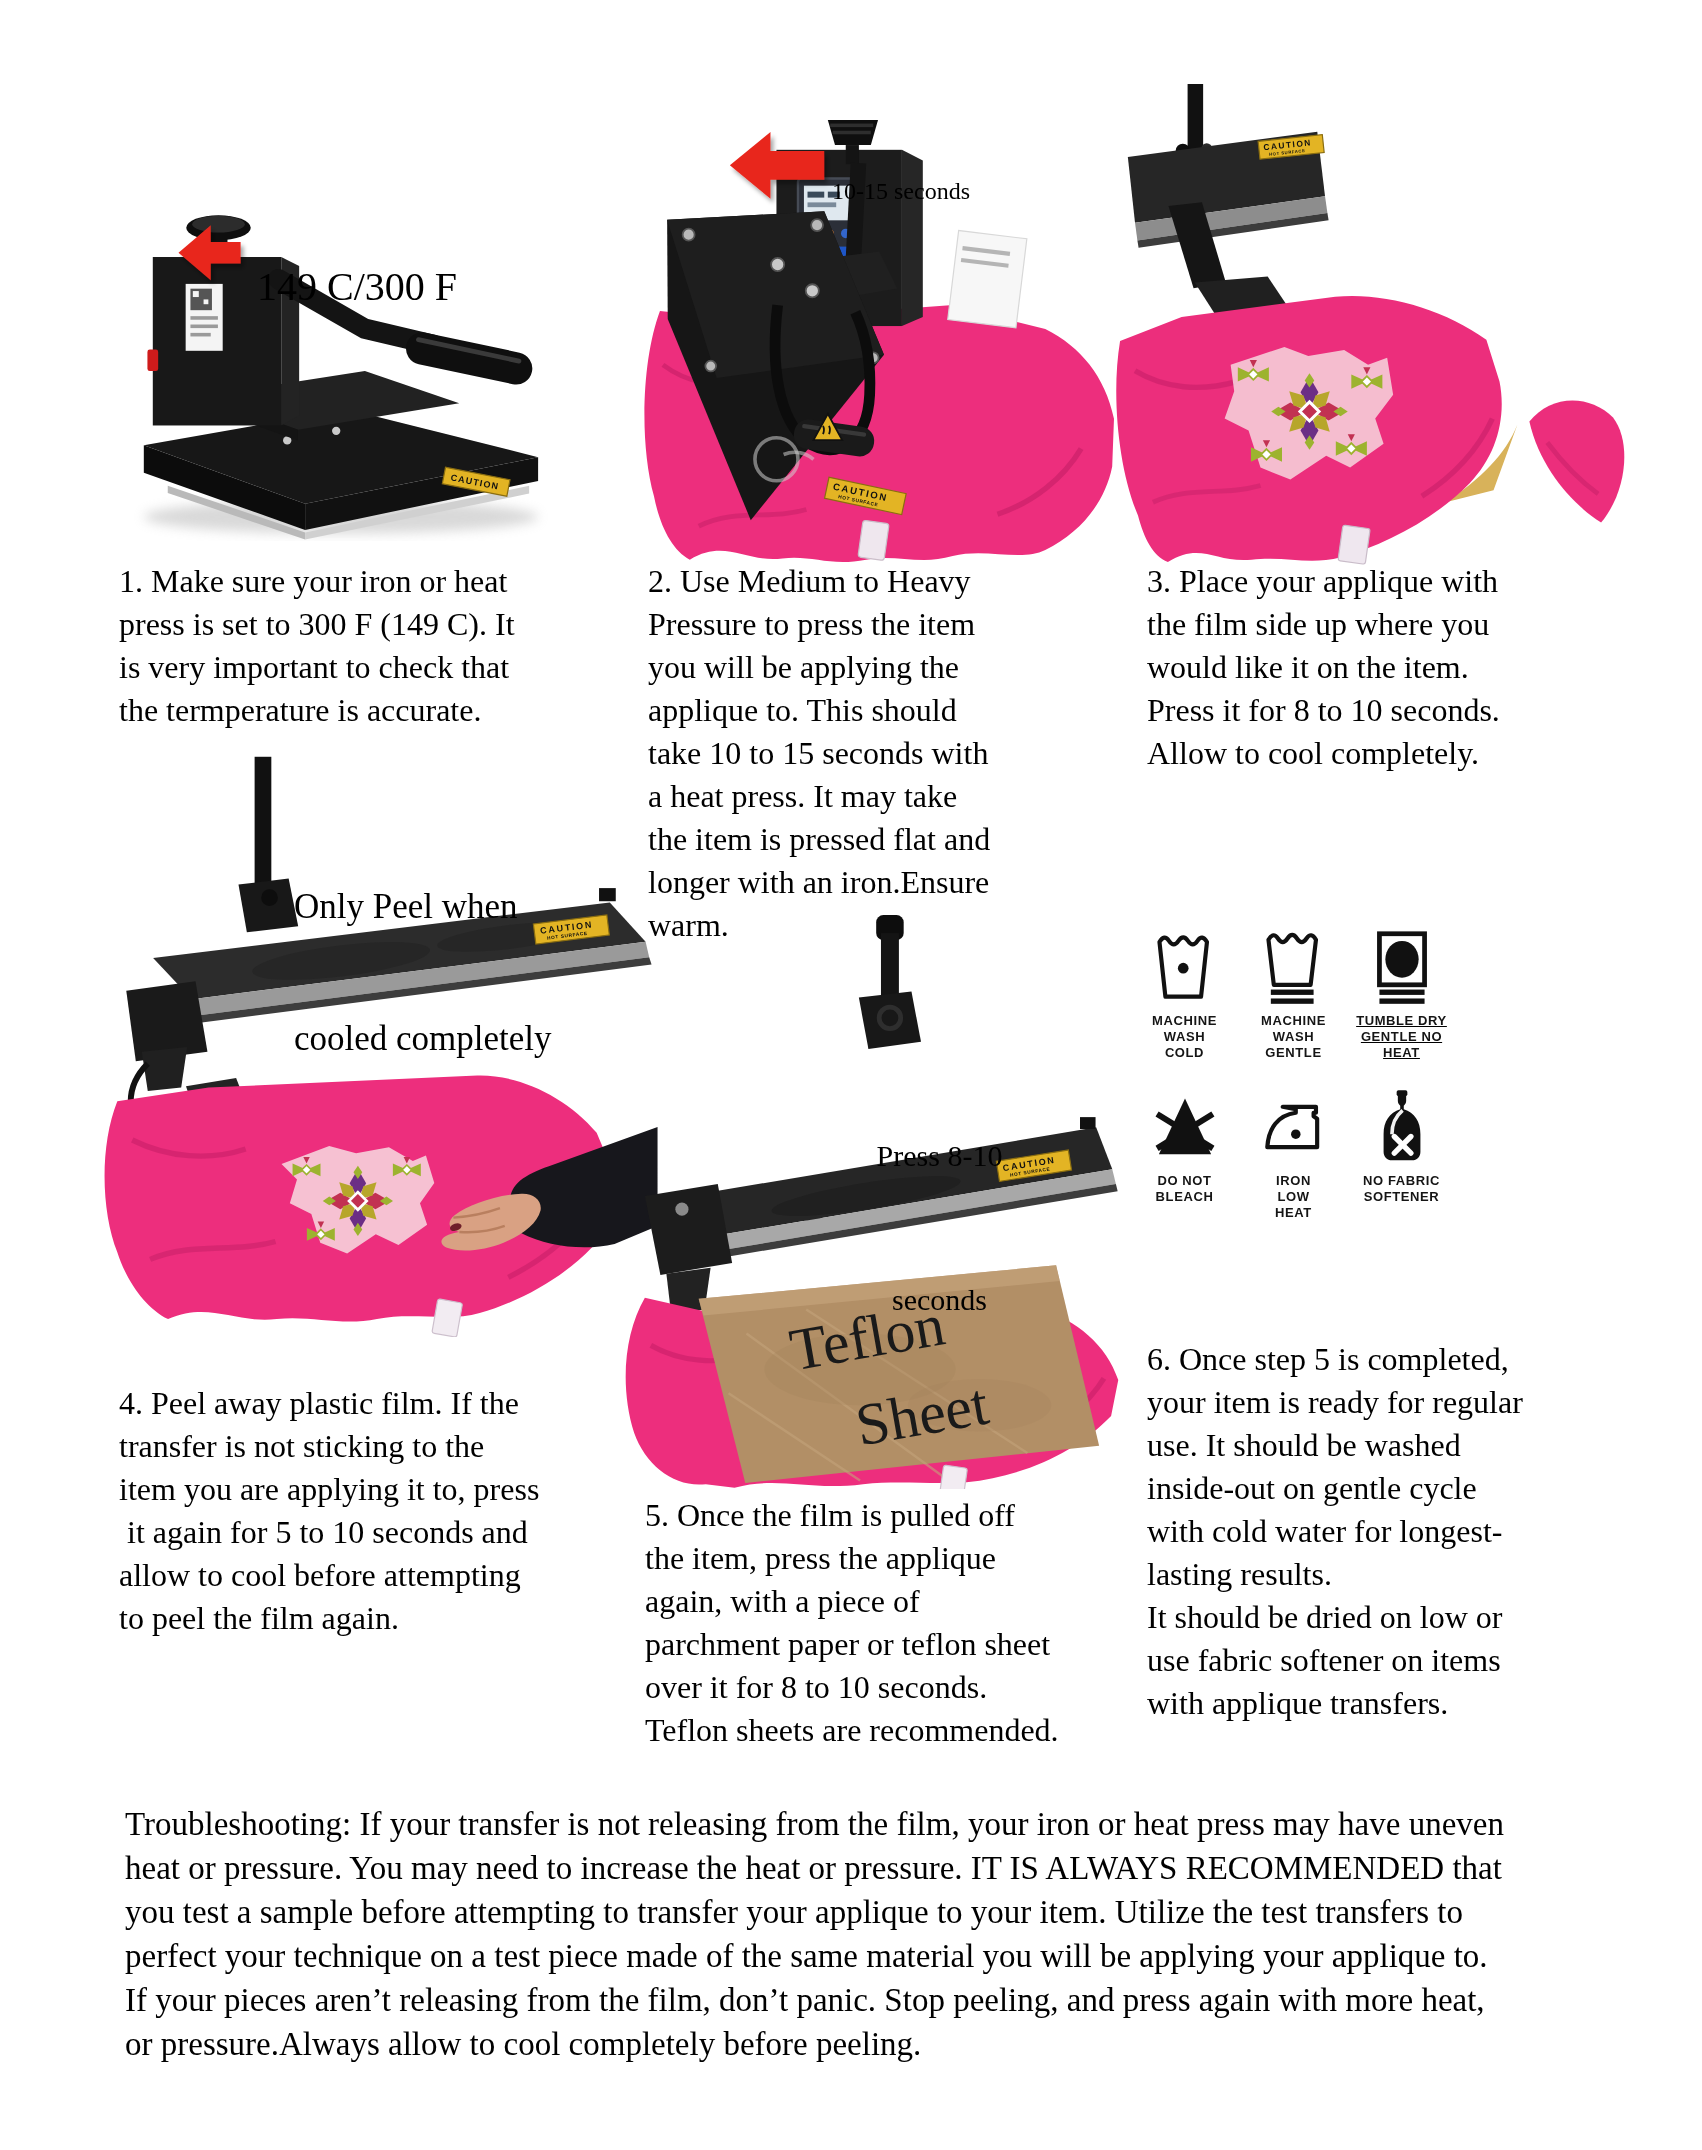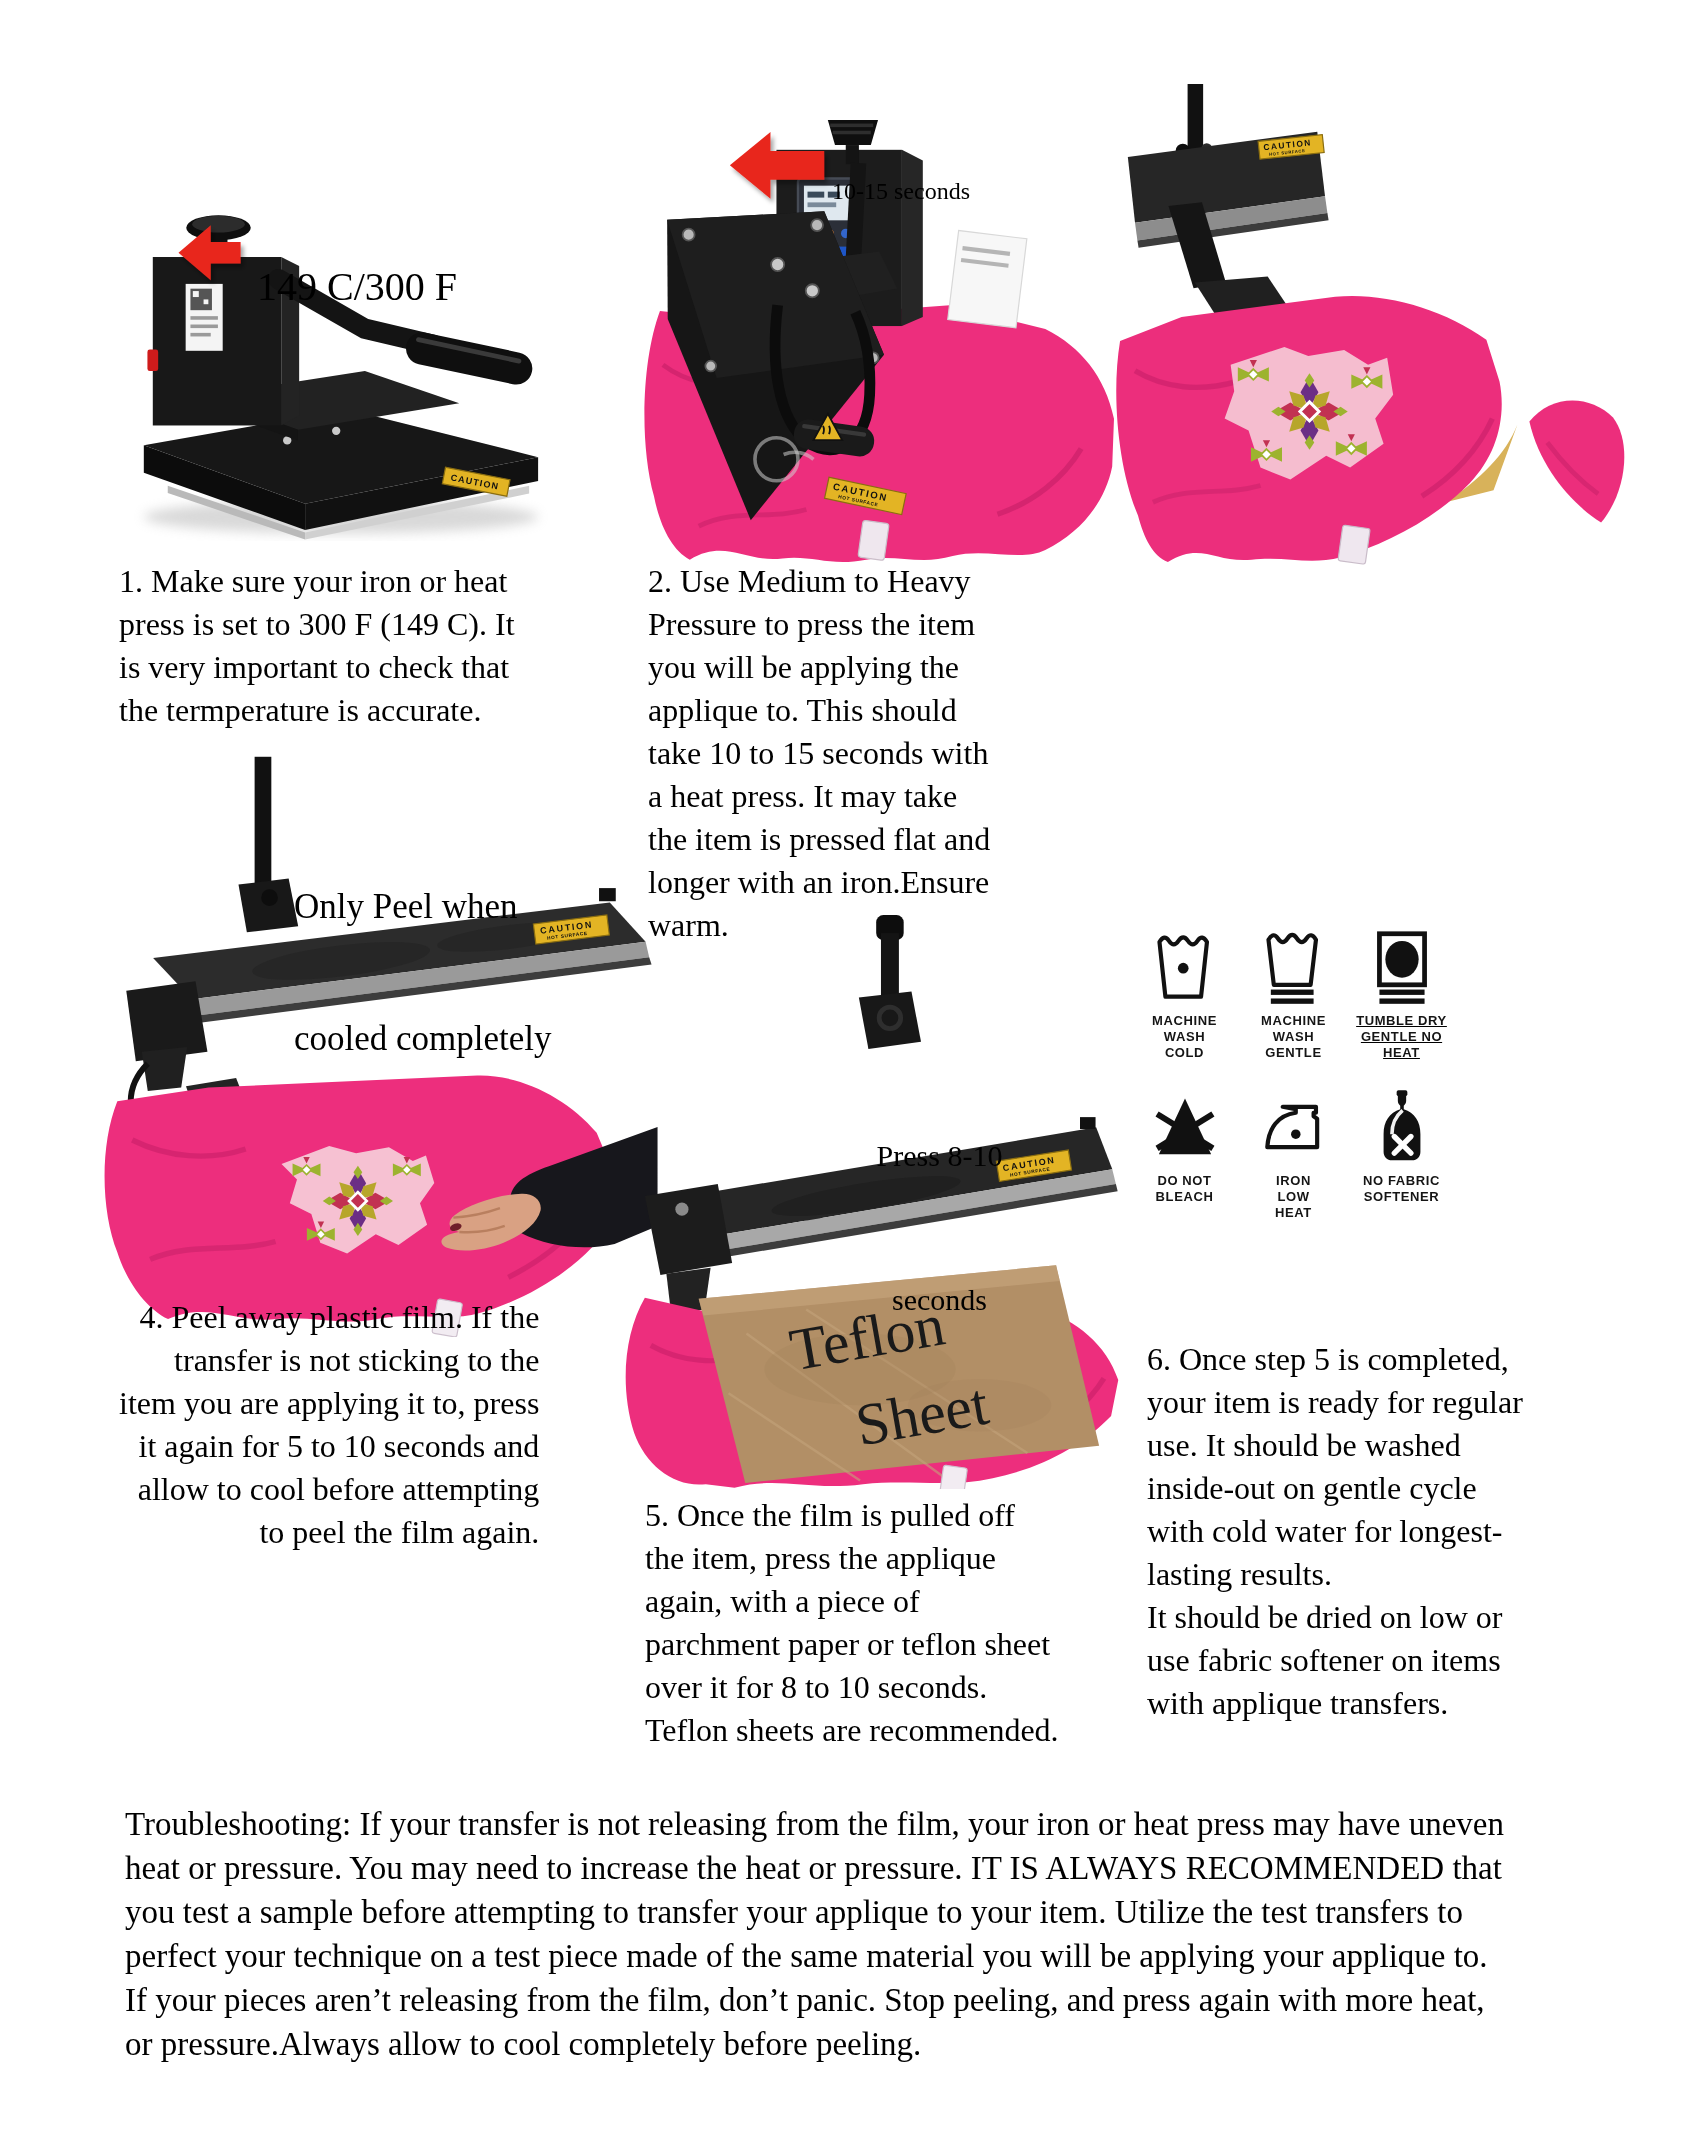--- a/index.html
+++ b/index.html
@@ -9,21 +9,21 @@
   .step-text{position:absolute;font-size:32px;line-height:43px;color:#000;}
   .tline{white-space:pre;height:43px;}
   .annot{position:absolute;color:#000;white-space:pre;margin-top:24px;}
   #temp-label{left:257px;top:239px;font-size:40px;}
   #time-label{left:832px;top:154px;font-size:24px;}
   #peel-label{left:294px;top:773px;font-size:35px;line-height:44px;}
   #press-label{left:832px;top:1012px;width:215px;font-size:30px;line-height:48px;text-align:center;}
   #step1{left:119px;top:560px;}
   #step2{left:648px;top:560px;}
   #step3{left:1147px;top:560px;}
-  #step4{left:119px;top:1296px;text-align:right;}
+  #step4{left:119px;top:1382px;}
   #step5{left:645px;top:1494px;}
   #step6{left:1147px;top:1338px;}
   #troubleshooting{left:125px;top:1802px;font-size:33px;line-height:44px;}
   #troubleshooting .tline{height:44px;}
   .care-grid{position:absolute;left:1132px;top:929px;width:335px;height:299px;}
   .care-cell{position:absolute;width:105px;text-align:center;}
   .care-ico{display:block;margin:0 auto;}
   .care-label{margin-top:8.4px;font-family:"Liberation Sans", sans-serif;font-weight:bold;
               font-size:13px;line-height:16px;letter-spacing:0.6px;color:#151515;}
   svg text.cau{font-family:"Liberation Sans", sans-serif;font-weight:bold;}
@@ -246,20 +246,27 @@
   <div class="step-text" id="step2">
     <div class="tline">2. Use Medium to Heavy</div>
     <div class="tline">Pressure to press the item</div>
     <div class="tline">you will be applying the</div>
     <div class="tline">applique to. This should</div>
     <div class="tline">take 10 to 15 seconds with</div>
     <div class="tline">a heat press. It may take</div>
     <div class="tline">the item is pressed flat and</div>
     <div class="tline">longer with an iron.Ensure</div>
     <div class="tline">warm.</div>
+  </div>
+  <div class="step-text" id="step3">
+    <div class="tline">3. Place your applique with</div>
+    <div class="tline">the film side up where you</div>
+    <div class="tline">would like it on the item.</div>
+    <div class="tline">Press it for 8 to 10 seconds.</div>
+    <div class="tline">Allow to cool completely.</div>
   </div>
 
   <div class="img" style="left:90px;top:752px;width:568px;height:585px;">
     <svg width="568" height="585" viewBox="0 0 950 980">
 
       <rect x="275" y="8" width="28" height="230" fill="#111"></rect>
       <polygon points="248,222 332,212 348,292 262,302" fill="#181818"></polygon>
       <circle cx="300" cy="244" r="14" fill="#0d0d0d"></circle>
 
       <polygon points="105,345 870,252 930,318 170,414" fill="#2c2c2c"></polygon>

